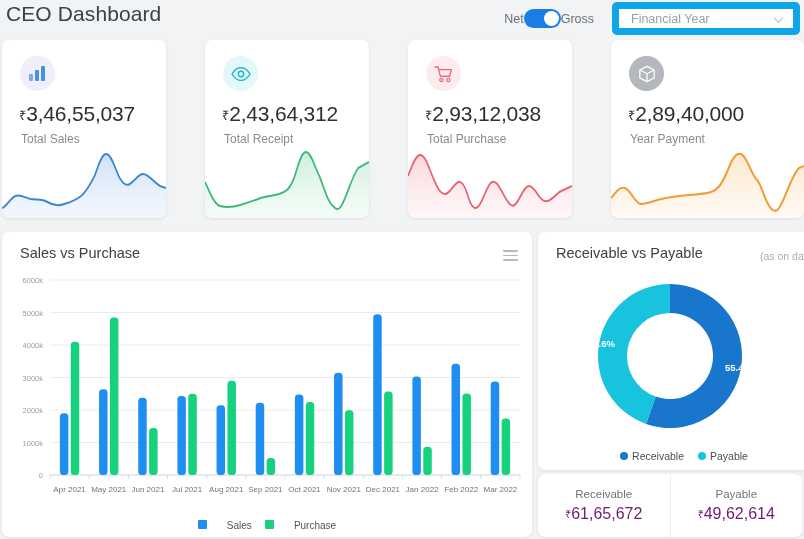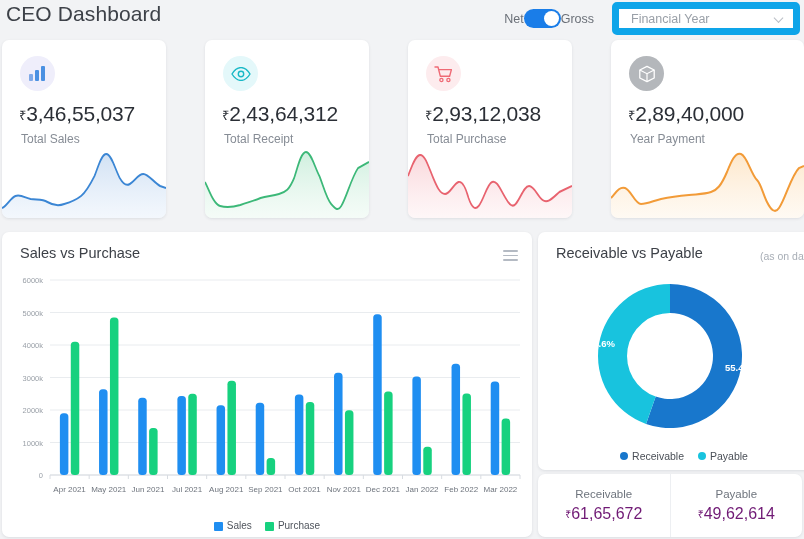--- a/index.html
+++ b/index.html
@@ -122,21 +122,21 @@
   .total-cap { font-size: 11.5px; color: #6e747d; }
   .total-val { font-size: 16px; color: #701a75; }
   .total-val .rs { font-size: 10.5px; vertical-align: 1px; }
 
   .bar-legend {
     position: absolute; left: 0; bottom: 6px; width: 100%;
     display: flex; justify-content: center; gap: 13px;
     font-size: 10px; color: #50555d;
   }
   .bar-legend .sq { width: 9px; height: 9px; border-radius: 1px; display: inline-block; }
-  .bar-legend .li { display: flex; align-items: flex-end; gap: 4px; }
+  .bar-legend .li { display: flex; align-items: flex-start; gap: 20px; }
 
   svg text { font-family: "Liberation Sans", sans-serif; }
 </style>
 </head>
 <body>
 
 <div class="header">
   <div class="page-title">CEO Dashboard</div>
   <div class="header-right">
     <div class="toggle-wrap">

